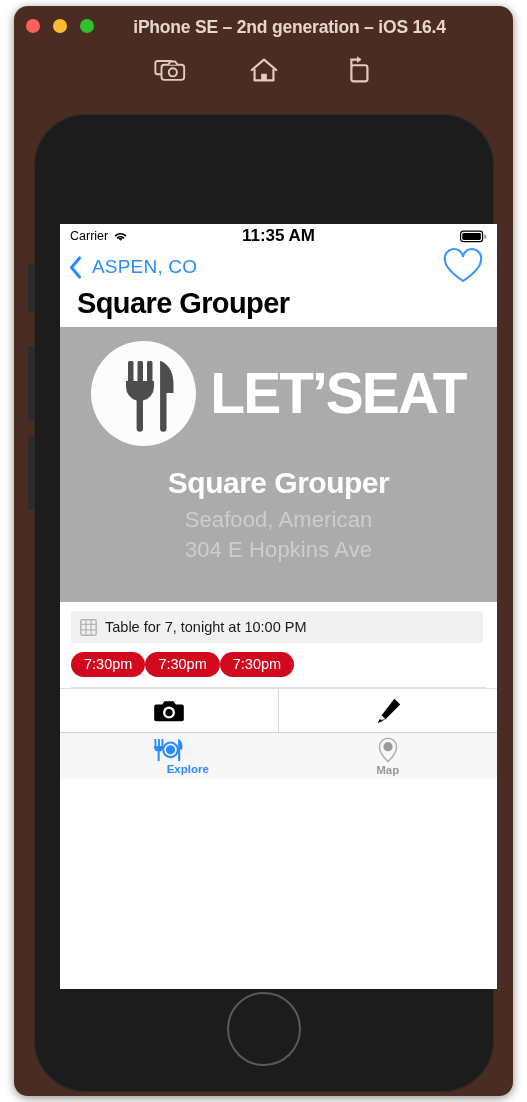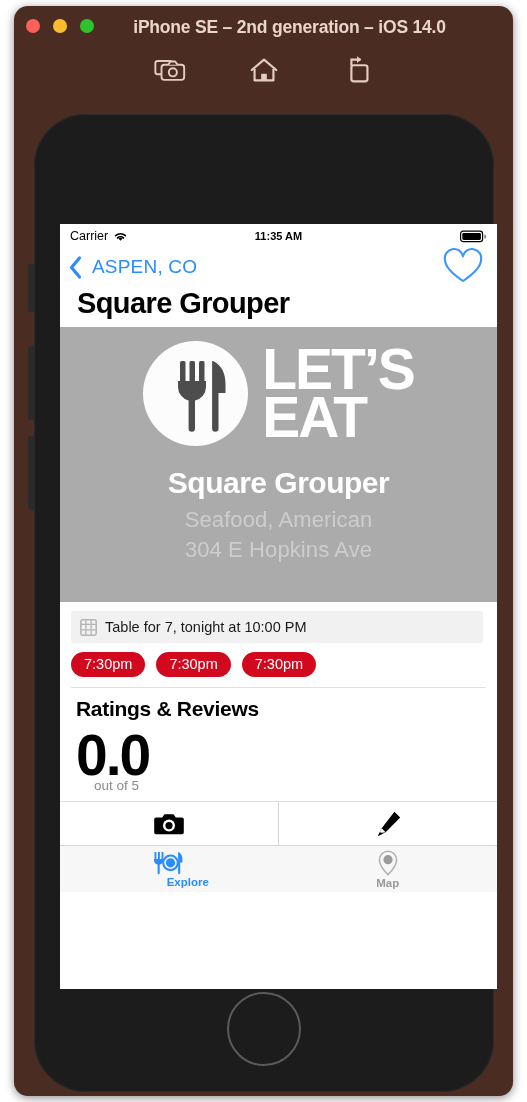--- a/index.html
+++ b/index.html
@@ -68,21 +68,21 @@
 
   
   .statusbar {
     height: 22px; display: flex; align-items: center;
     padding: 12px 10px; font-size: 12.5px; color: #000;
     position: relative;
   }
   .carrier { display: flex; align-items: center; gap: 5px; font-weight: 400; }
   .clock {
     position: absolute; left: 0; right: 0; text-align: center;
-    font-size: 11px; font-weight: 600;
+    font-size: 17px; font-weight: 600;
   }
   .battery { margin-left: auto; display: flex; align-items: center; }
 
   
   .navbar {
     height: 38px; display: flex; align-items: center;
     padding: 0 12px 0 8px; background: #fff;
   }
   .backbtn { display: flex; align-items: center; gap: 9px; cursor: pointer; }
   .back-label { color: #2b8cff; font-size: 19px; letter-spacing: .2px; }
@@ -97,21 +97,21 @@
   
   .hero {
     position: relative; height: 275px; background: #ababab;
     display: flex; flex-direction: column; align-items: center;
   }
   .logo-wrap { display: flex; align-items: center; gap: 14px; margin-top: 14px; }
   .logo-circle {
     width: 105px; height: 105px; border-radius: 50%;
     background: #fcfcfc; position: relative;
   }
-  .lets-eat { display: flex; flex-direction: column; line-height: .83; }
+  .lets-eat { display: flex; flex-direction: row; line-height: .83; }
   .lets-eat span {
     color: #fff; font-weight: bold; font-size: 57px;
     letter-spacing: -2px; font-family: "Liberation Sans", sans-serif;
   }
   .hero-name {
     color: #fff; font-size: 30px; font-weight: bold;
     margin-top: 20px; letter-spacing: -.5px;
   }
   .hero-sub {
     color: #cdcdcd; font-size: 22px; margin-top: 7px; letter-spacing: .1px;
@@ -119,21 +119,21 @@
   .hero-sub.second { margin-top: 4px; }
 
   
   .resv-section { background: #fff; padding: 9px 14px 0 11px; }
   .resv-bar {
     background: #f1f1f1; height: 32px; border-radius: 2px;
     display: flex; align-items: center; gap: 8px; padding: 0 9px;
     cursor: pointer;
   }
   .resv-text { font-size: 14.5px; color: #1a1a1a; }
-  .pills { display: flex; gap: 11px; padding: 9px 0 10px 0; }
+  .pills { display: flex; padding: 9px 0 10px 0; }
   .pill {
     background: #d2091e; color: #fff; font-size: 14.5px;
     border-radius: 14px; padding: 4px 13px 5px 13px; cursor: pointer;
   }
 
   .hr { height: 1px; background: #e0e0e0; margin: 0 11px; }
 
   
   .ratings { padding: 9px 0 0 16px; }
   .ratings-h { font-size: 21px; font-weight: bold; color: #000; letter-spacing: -.3px; }
@@ -170,21 +170,21 @@
 <div id="root">
 
   <div class="sim-window">
 
     <div class="titlebar">
       <div class="dots">
         <div class="dot red"></div>
         <div class="dot yellow"></div>
         <div class="dot green"></div>
       </div>
-      <div class="win-title">iPhone SE – 2nd generation – iOS 14.0</div>
+      <div class="win-title">iPhone SE – 2nd generation – iOS 16.4</div>
     </div>
 
     <div class="toolbar">
       <svg class="tbicon" viewBox="0 0 36 36">
         <rect x="2.5" y="8.5" width="18" height="14" rx="2.5" fill="none" stroke="#e4ccc1" stroke-width="2"></rect>
         <rect x="9" y="12.5" width="24" height="16" rx="3" fill="#4a2c22" stroke="#e4ccc1" stroke-width="2"></rect>
         <path d="M16 12.5 l2.5 -3.5 h5 l2.5 3.5" fill="#4a2c22" stroke="#e4ccc1" stroke-width="2" stroke-linejoin="round"></path>
         <circle cx="21" cy="20.5" r="4.3" fill="none" stroke="#e4ccc1" stroke-width="2"></circle>
       </svg>
       <svg class="tbicon" viewBox="0 0 36 36">
@@ -273,25 +273,20 @@
           </div>
           <div class="pills">
             <div class="pill">7:30pm</div>
             <div class="pill">7:30pm</div>
             <div class="pill">7:30pm</div>
           </div>
         </div>
 
         <div class="hr"></div>
 
-        <div class="ratings">
-          <div class="ratings-h">Ratings &amp; Reviews</div>
-          <div class="score">0.0</div>
-          <div class="outof">out of 5</div>
-        </div>
 
         <div class="actions">
           <div class="action">
             <svg width="30" height="24" viewBox="0 0 30 24">
               <path d="M2 5.5 h6.2 l2.3 -3.2 h9 l2.3 3.2 H28 a1.8 1.8 0 0 1 1.8 1.8 v13.2 a1.8 1.8 0 0 1 -1.8 1.8 H2 a1.8 1.8 0 0 1 -1.8 -1.8 V7.3 A1.8 1.8 0 0 1 2 5.5 Z" fill="#000"></path>
               <circle cx="15" cy="13.6" r="6" fill="#fff"></circle>
               <circle cx="15" cy="13.6" r="3.6" fill="#000"></circle>
             </svg>
           </div>
           <div class="action">

